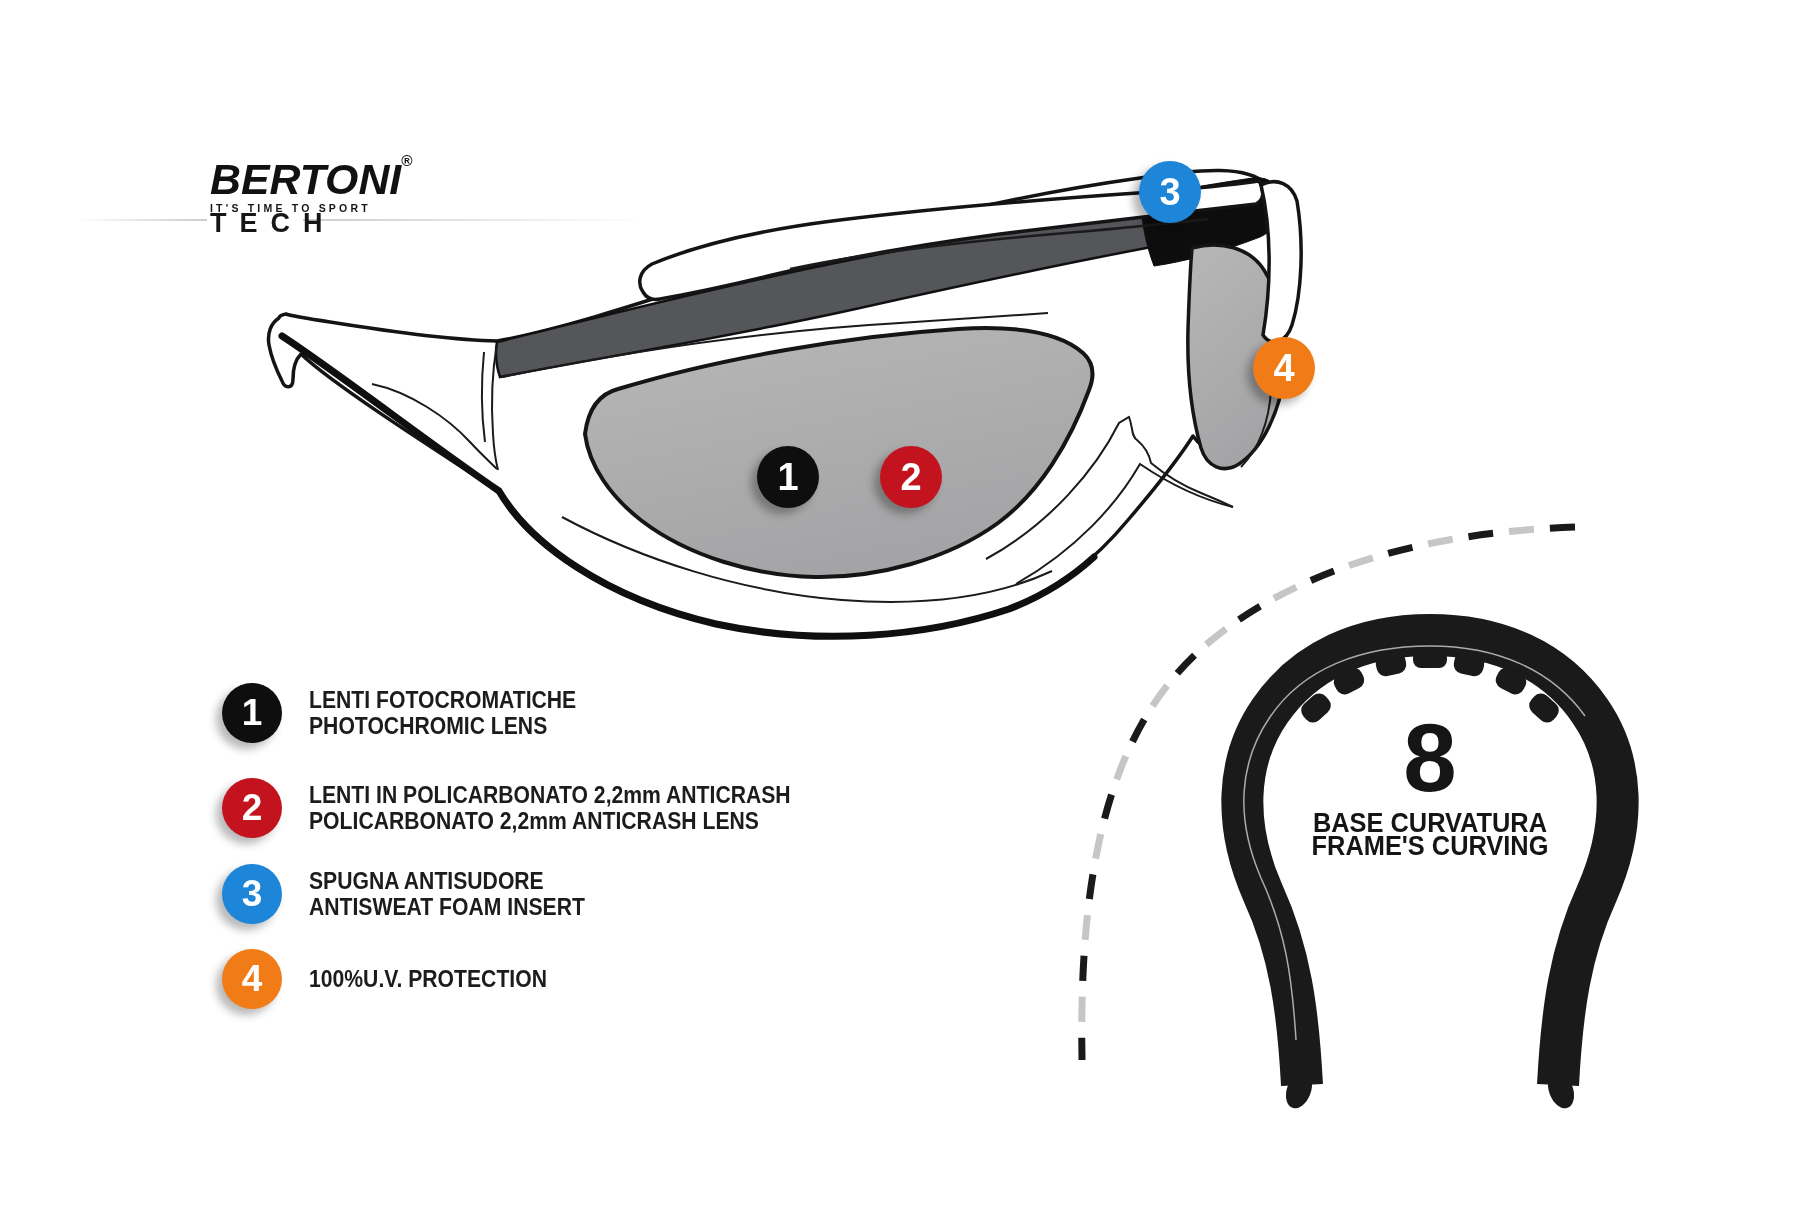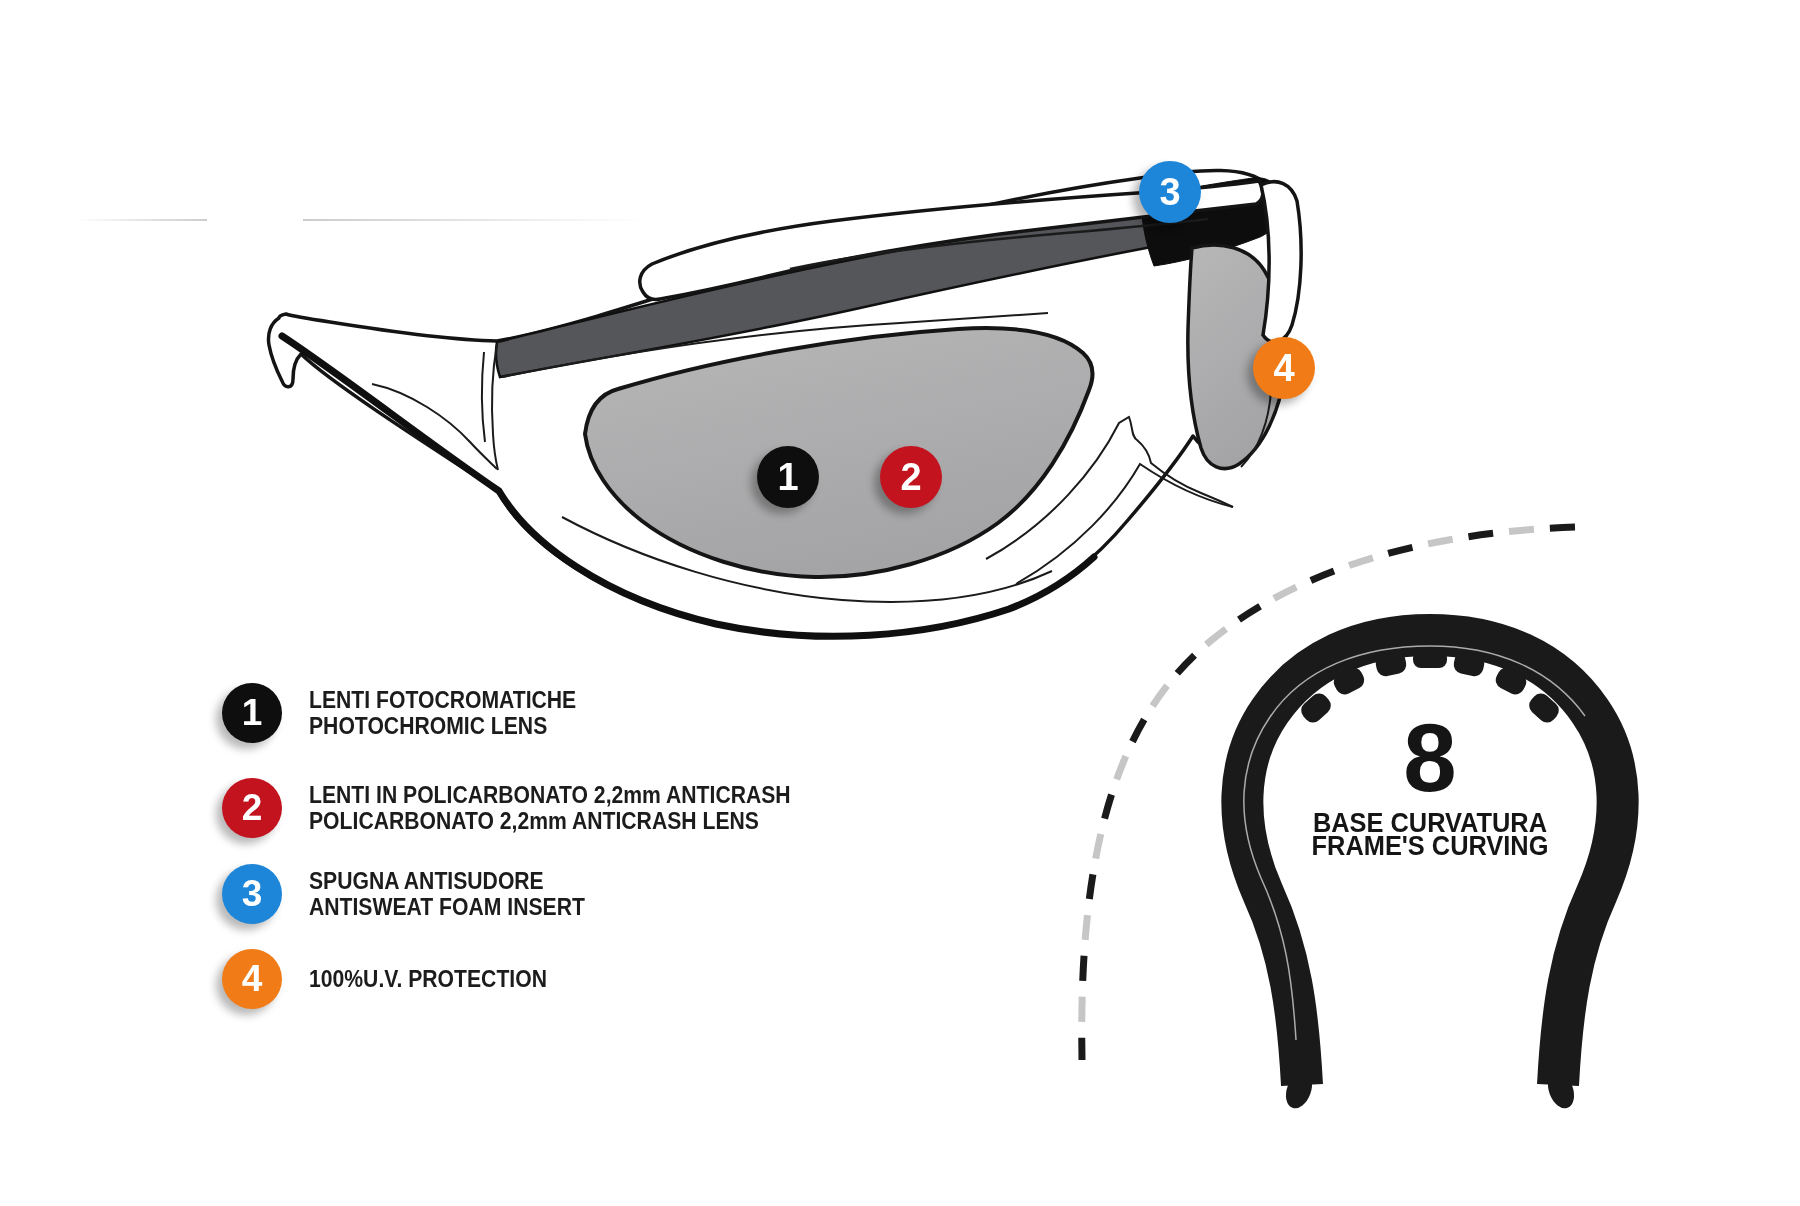--- a/index.html
+++ b/index.html
@@ -66,20 +66,25 @@
     position:absolute;left:1230px;top:812px;width:400px;text-align:center;
     font-weight:bold;font-size:27px;line-height:23px;color:#151515;
     transform:scaleX(0.94);white-space:nowrap;
   }
 </style>
 </head>
 <body>
 
 <div class="stage">
 
+  <div class="brand">
+    <div class="brand-name"><span>BERTONI</span><span class="brand-reg">®</span></div>
+    <div class="brand-tagline">IT'S TIME TO SPORT</div>
+    <div class="brand-collection">TECH</div>
+  </div>
   <div class="rule rule-left"></div>
   <div class="rule rule-right"></div>
 
   <svg class="art" width="1800" height="1206" viewBox="0 0 1800 1206">
     <defs>
       <linearGradient id="lensGrad" x1="0" y1="0" x2="0.4" y2="1">
         <stop offset="0" stop-color="#b7b7b8"></stop>
         <stop offset="1" stop-color="#a4a4a6"></stop>
       </linearGradient>
     </defs>

